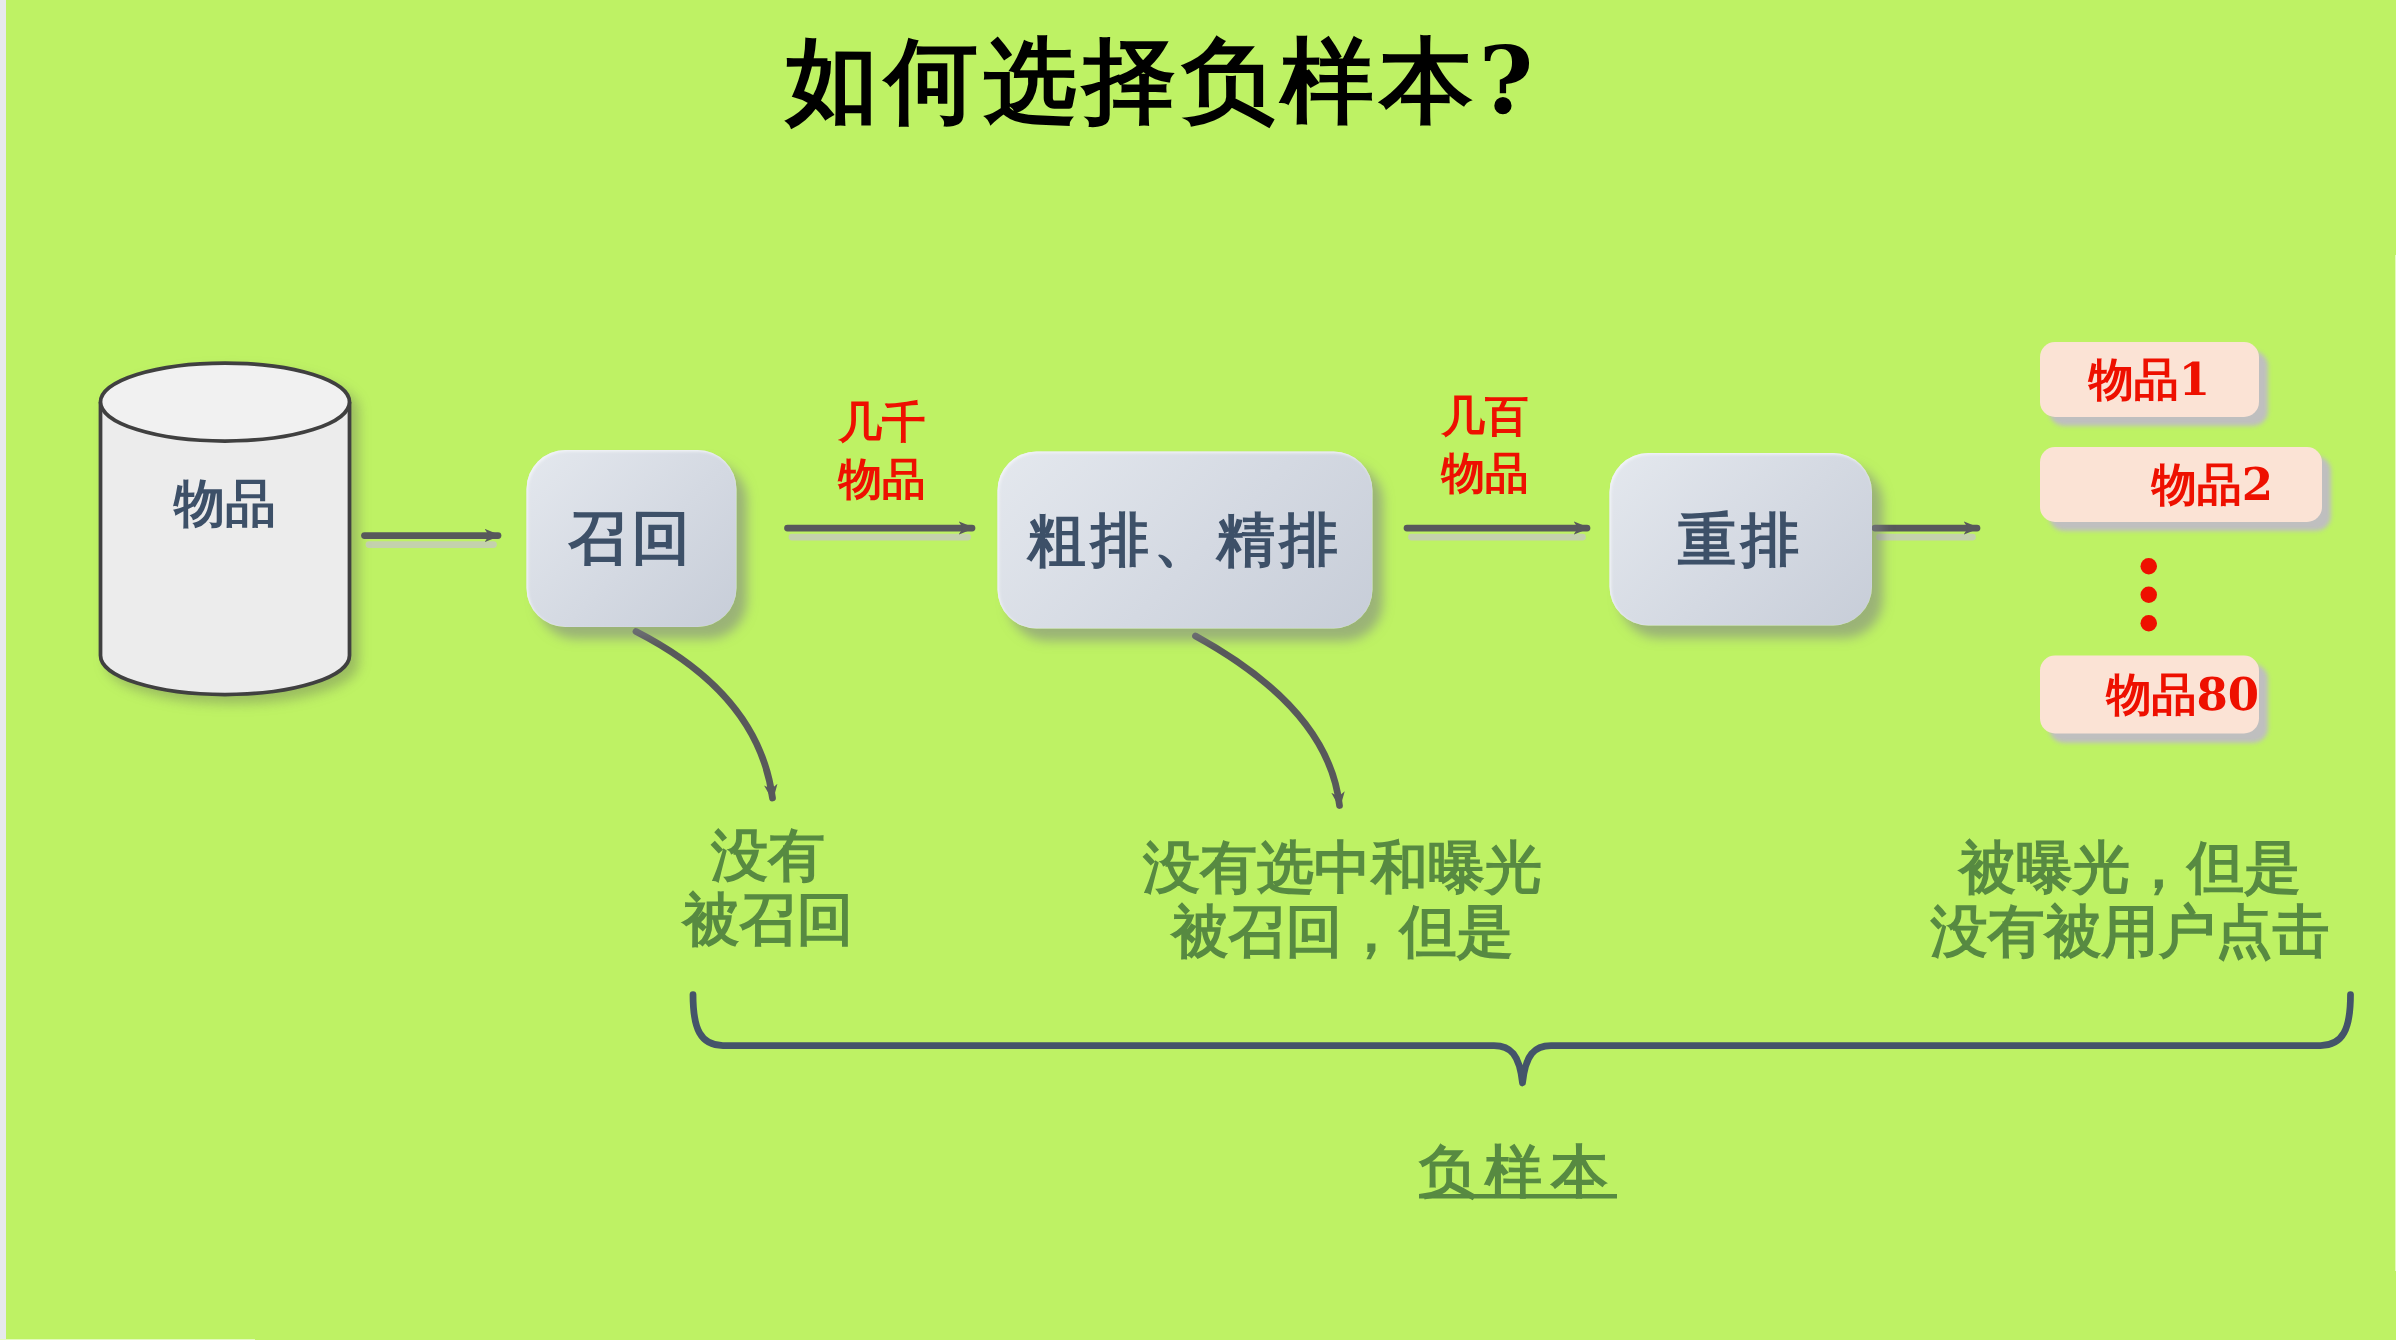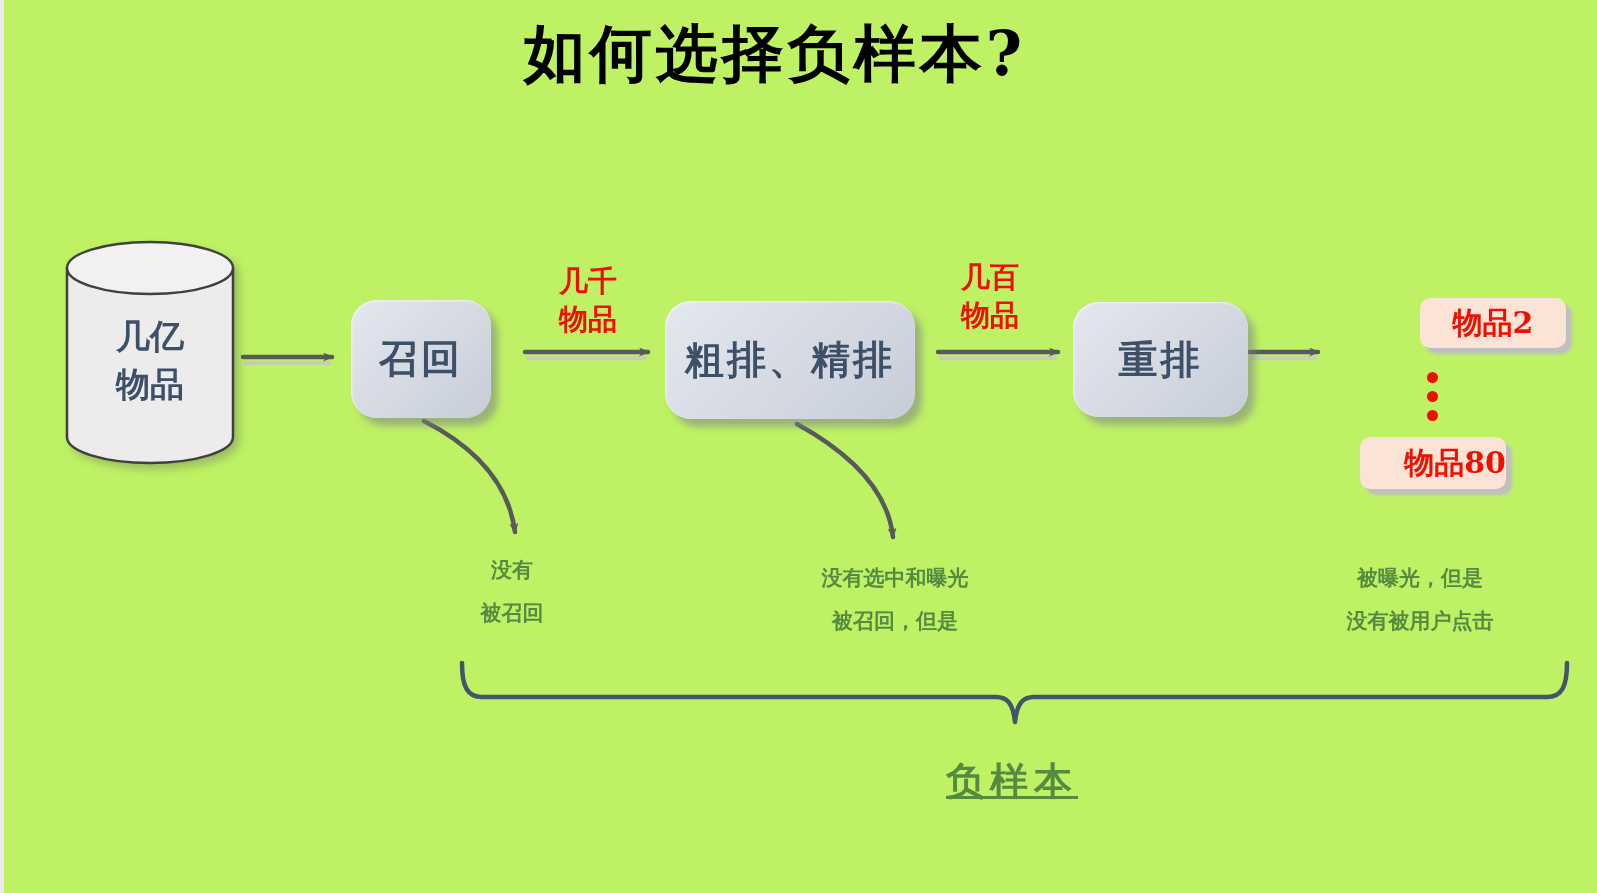--- a/index.html
+++ b/index.html
@@ -50,21 +50,21 @@
     color:#ee1000;font-weight:bold;font-size:30px;
     font-family:"DejaVu Serif","Liberation Serif",serif;
   }
   .dots{
     position:absolute;left:1427px;top:372px;
     display:flex;flex-direction:column;gap:8px;
   }
   .dot{width:11px;height:11px;border-radius:50%;background:#ee1000;}
   .annotation{
     position:absolute;text-align:center;
-    color:#578a41;font-weight:bold;font-size:21px;line-height:43px;
+    color:#578a41;font-weight:bold;font-size:38px;line-height:43px;
     font-family:"DejaVu Serif","Liberation Serif",serif;
   }
   .brace-label{
     position:absolute;left:1012px;top:756px;transform:translateX(-50%);
     color:#578a41;font-weight:bold;font-size:38px;white-space:nowrap;
     font-family:"DejaVu Serif","Liberation Serif",serif;
     letter-spacing:6px;
     text-decoration:underline;
   }
 </style>
@@ -112,21 +112,20 @@
     <path d="M 462 663
              C 462 686 467 697 482 697
              L 996 697
              C 1007 697 1013 703 1015 722
              C 1017 703 1023 697 1034 697
              L 1547 697
              C 1562 697 1567 686 1567 663" fill="none" stroke="#44546a" stroke-width="4.5" stroke-linecap="round" stroke-linejoin="round"></path>
   </svg>
 
   <div class="cyl-label">
-    <div>几亿</div>
     <div>物品</div>
   </div>
 
   <div class="stage-box" style="left:351px;top:300px;width:140px;height:118px;">
     <span>召回</span>
   </div>
   <div class="stage-box" style="left:665px;top:301px;width:250px;height:118px;">
     <span>粗排、精排</span>
   </div>
   <div class="stage-box" style="left:1073px;top:302px;width:175px;height:115px;">
@@ -135,21 +134,24 @@
 
   <div class="flow-label" style="left:508px;top:262px;">
     <div>几千</div>
     <div>物品</div>
   </div>
   <div class="flow-label" style="left:910px;top:258px;">
     <div>几百</div>
     <div>物品</div>
   </div>
 
-  <div class="item-box" style="left:1420px;top:298px;">
+  <div class="item-box" style="left:1360px;top:228px;">
+    <span>物品1</span>
+  </div>
+  <div class="item-box" style="left:1360px;top:298px;padding-left:42px;">
     <span>物品2</span>
   </div>
   <div class="dots">
     <div class="dot"></div>
     <div class="dot"></div>
     <div class="dot"></div>
   </div>
   <div class="item-box" style="left:1360px;top:437px;height:52px;justify-content:flex-end;">
     <span>物品80</span>
   </div>

